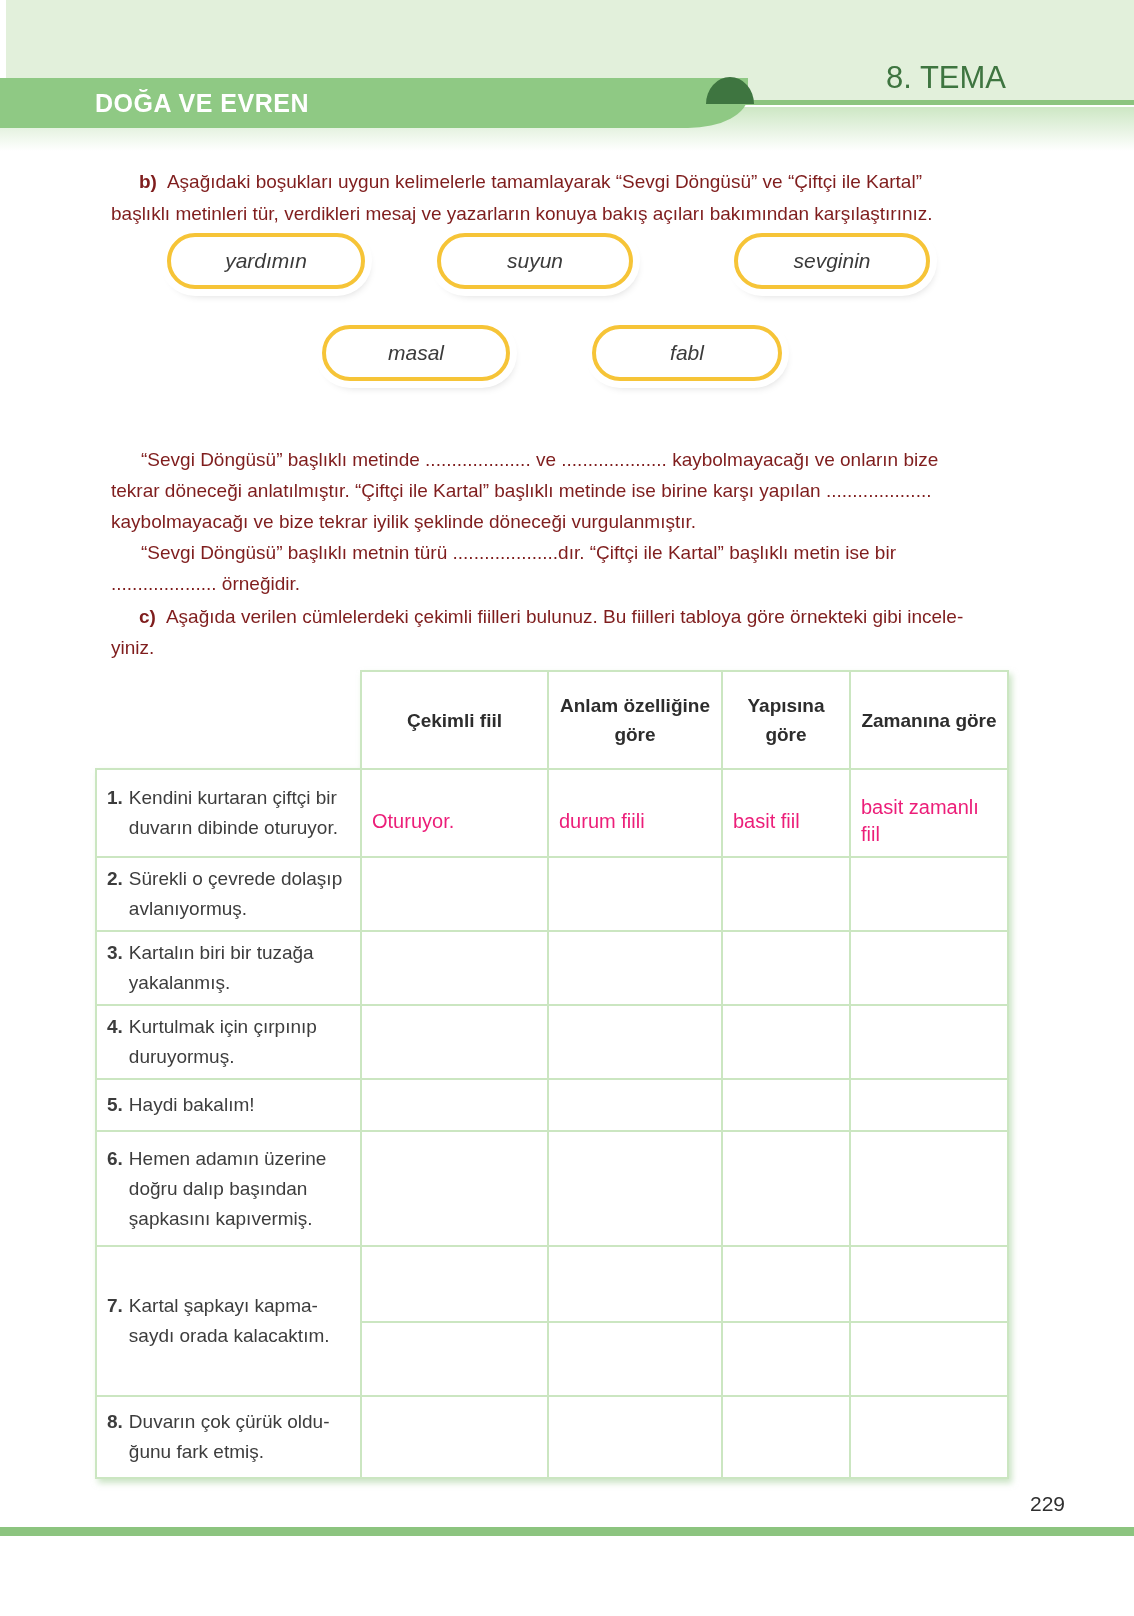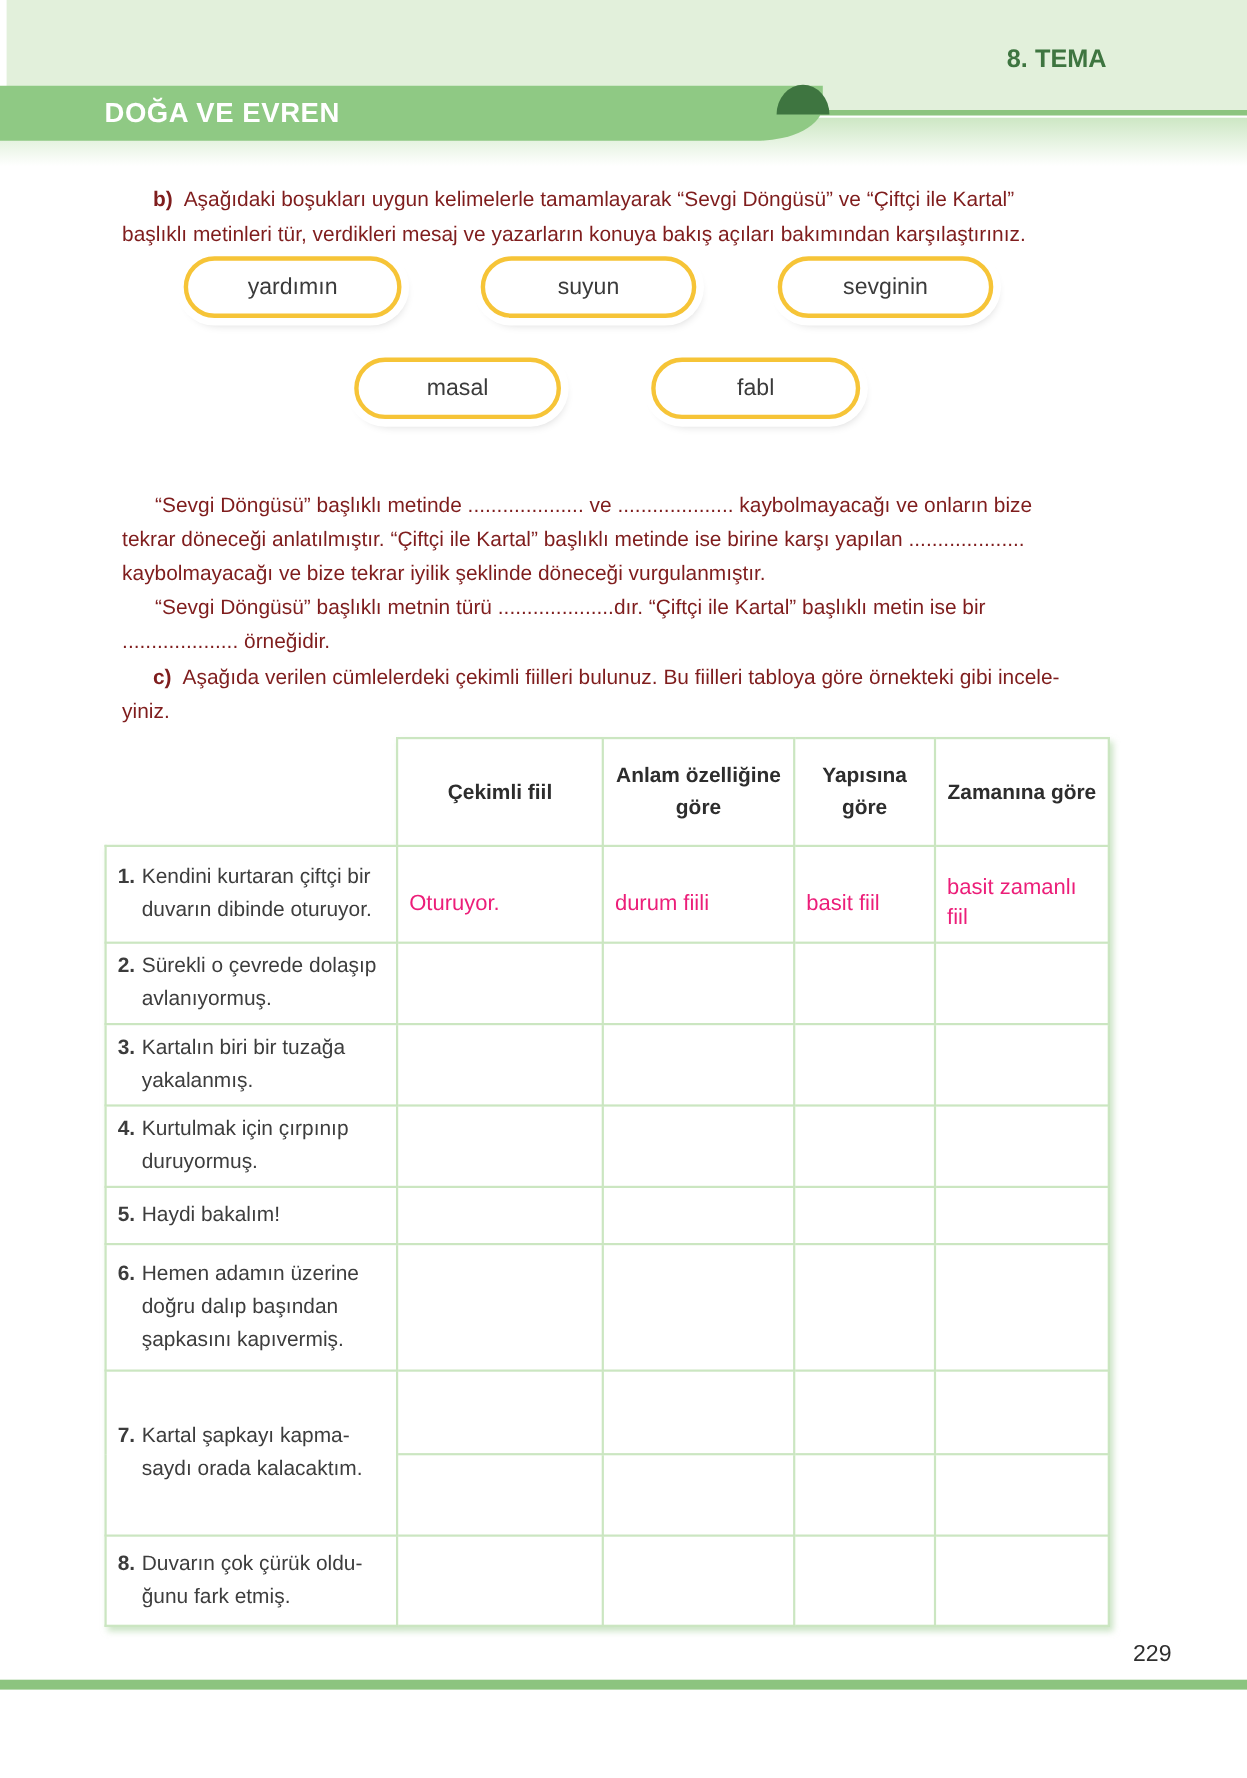--- a/index.html
+++ b/index.html
@@ -7,21 +7,21 @@
   .page {
     position:relative; width:1134px; height:1616px; margin:0 auto;
     background:#ffffff; overflow:hidden; color:#3c3c3c;
   }
 
   
   .top-bg { position:absolute; left:6px; top:0; width:1128px; height:101px; background:#e2f0db; }
   .top-fade { position:absolute; left:0; top:107px; width:1134px; height:44px;
               background:linear-gradient(#cde7c4, #ffffff); }
   .header-line { position:absolute; left:742px; top:100px; width:392px; height:5px; background:#8cc47f; }
-  .tema { position:absolute; top:40px; right:128px; font-size:23px; font-weight:bold; color:#3e7540; }
+  .tema { position:absolute; top:60px; right:128px; font-size:31px; font-weight:normal; color:#3e7540; }
   .banner {
     position:absolute; left:0; top:78px; width:748px; height:50px;
     background:#8fc984; border-bottom-right-radius:60px 32px;
     display:flex; align-items:center;
   }
   .banner-title { margin-left:95px; color:#ffffff; font-size:25px; font-weight:bold; letter-spacing:0.5px; }
   .banner-fold {
     position:absolute; left:706px; top:77px; width:48px; height:27px;
     background:#3e7540; border-radius:24px 24px 0 0 / 27px 27px 0 0;
   }
@@ -34,25 +34,25 @@
   .fill-1  { top:428px; text-indent:30px; line-height:31px; }
   .fill-2  { top:521px; text-indent:30px; line-height:31px; }
   .c-para  { top:585px; text-indent:28px; line-height:31px; }
 
   
   .chip {
     position:absolute; height:56px; box-sizing:border-box;
     background:#ffffff; border:4px solid #f6c437; border-radius:28px;
     box-shadow:0 0 0 7px #ffffff, 3px 6px 9px rgba(0,0,0,0.18);
     display:flex; align-items:center; justify-content:center;
-    font-size:21px; color:#3b3b3b;
+    font-size:21px; color:#3b3b3b;font-style:italic;
   }
   .chip-0 { left:167px; top:233px; width:198px; }
   .chip-1 { left:437px; top:233px; width:196px; }
-  .chip-2 { left:707px; top:233px; width:196px; }
+  .chip-2 { left:734px; top:233px; width:196px; }
   .chip-3 { left:322px; top:325px; width:188px; }
   .chip-4 { left:592px; top:325px; width:190px; }
 
   
   .grammar-table {
     position:absolute; left:95px; top:670px;
     border-collapse:collapse; table-layout:fixed;
     filter:drop-shadow(3px 4px 3px rgba(160,205,150,0.55));
   }
   .grammar-table td, .grammar-table th { border:2px solid #cbe6c1; background:#ffffff; box-sizing:border-box; }

